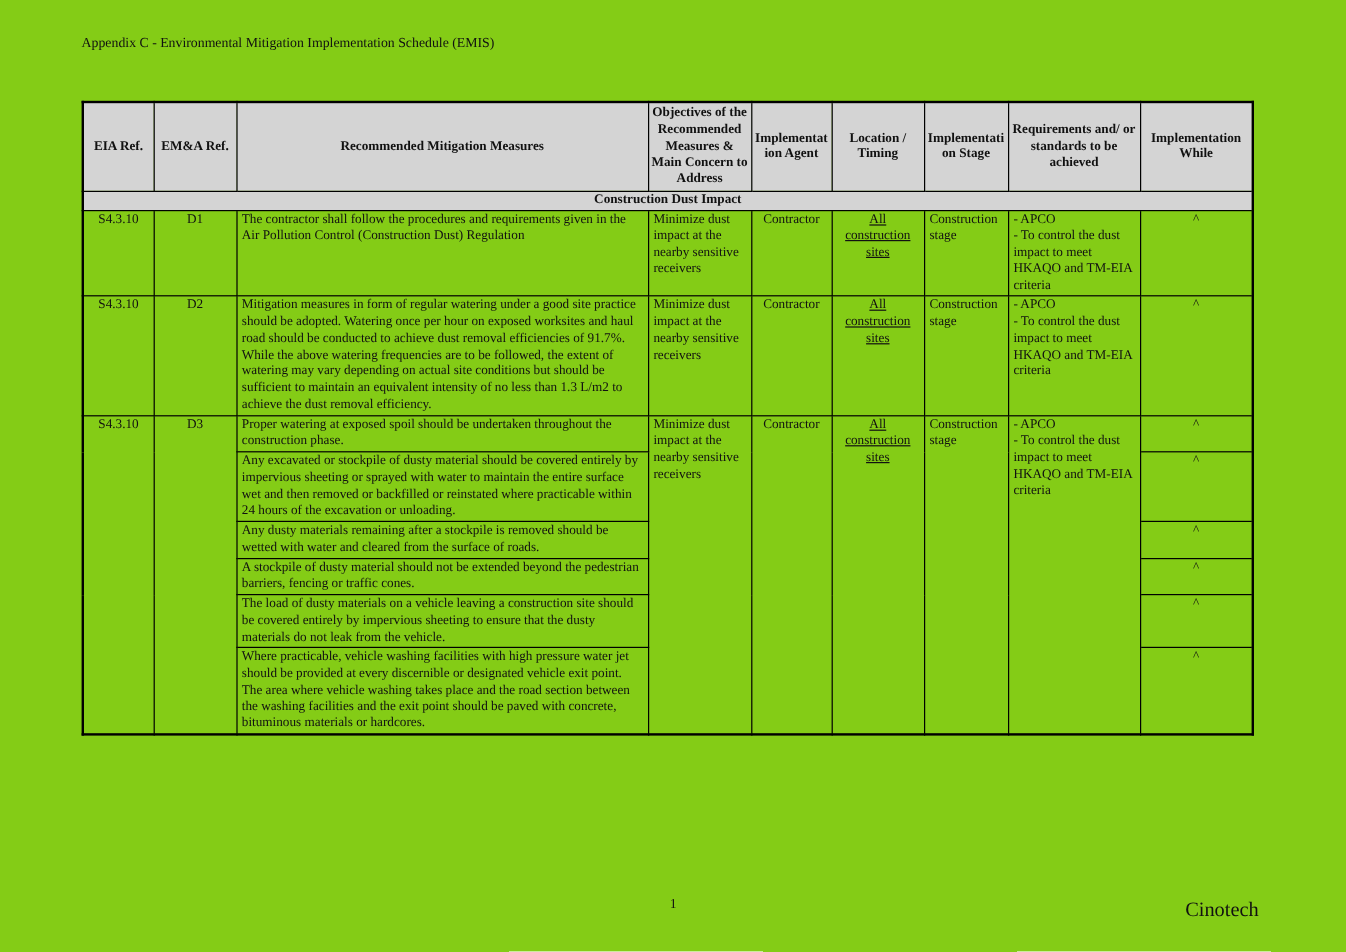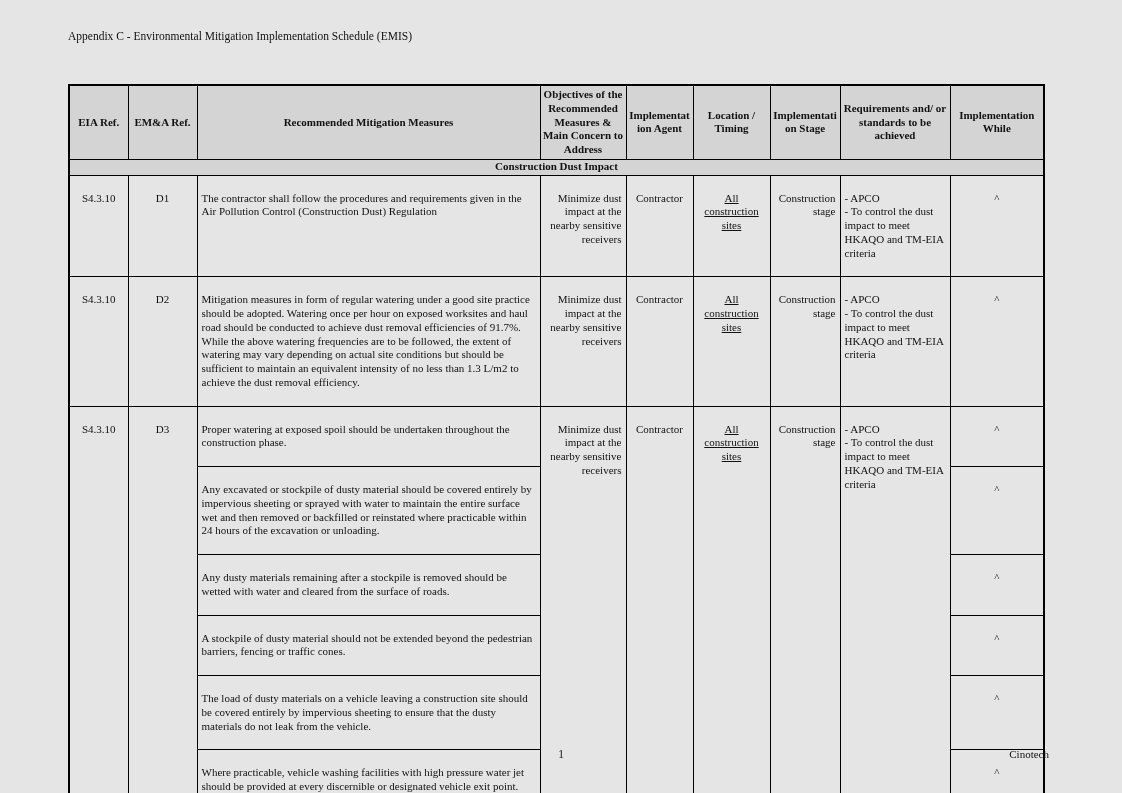--- a/index.html
+++ b/index.html
@@ -5,21 +5,21 @@
   * { margin: 0; padding: 0; box-sizing: border-box; }
   html, body { background: #ffffff; }
   body {
     font-family: "Liberation Serif", "DejaVu Serif", serif;
     color: #111111;
   }
   .page {
     position: relative;
     width: 1122px;
     height: 793px;
-    background: #e5e5e5;
+    background: #84cc16;
     overflow: hidden;
   }
   .doc-title {
     position: absolute;
     left: 68px;
     top: 30px;
     font-size: 11.5px;
     white-space: nowrap;
   }
   .table-wrap {
@@ -32,58 +32,58 @@
     border-collapse: collapse;
     table-layout: fixed;
     width: 975px;
     border: 2px solid #000;
     font-size: 11px;
     line-height: 1.25;
   }
   table.emis th, table.emis td {
     border: 1px solid #000;
     vertical-align: top;
-    padding: 16px 4px;
+    padding: 1px 4px;
     overflow-wrap: break-word;
   }
   table.emis th {
     background: #d4d4d4;
     font-weight: bold;
     text-align: center;
     vertical-align: middle;
     padding: 2px 2px;
     height: 64px;
   }
   tr.section-row td {
     background: #d4d4d4;
     font-weight: bold;
     text-align: center;
     padding: 0 3px 1px 3px;
   }
   td.cell-eia, td.cell-ema { text-align: center; }
   td.cell-measure { text-align: left; }
-  td.cell-objectives { text-align: right; }
+  td.cell-objectives { text-align: left; }
   td.cell-agent { text-align: center; font-family: Liberation Serif, serif; }
   td.cell-location { text-align: center; text-decoration: underline; }
-  td.cell-stage { text-align: right; }
+  td.cell-stage { text-align: left; }
   td.cell-requirements { text-align: left; white-space: pre-line; margin-left: 12px; }
   td.cell-status { text-align: center; }
   .footer-page-number {
     position: absolute;
     left: 0;
     top: 748px;
     width: 1122px;
     text-align: center;
     font-size: 11.5px;
   }
   .footer-company {
     position: absolute;
     right: 73px;
     top: 748px;
-    font-size: 11px;
+    font-size: 17px;
   }
 </style>
 </head>
 <body>
 
 <div class="page">
 
   <div class="doc-title">Appendix C - Environmental Mitigation Implementation Schedule (EMIS)</div>
 
   <div class="table-wrap">

